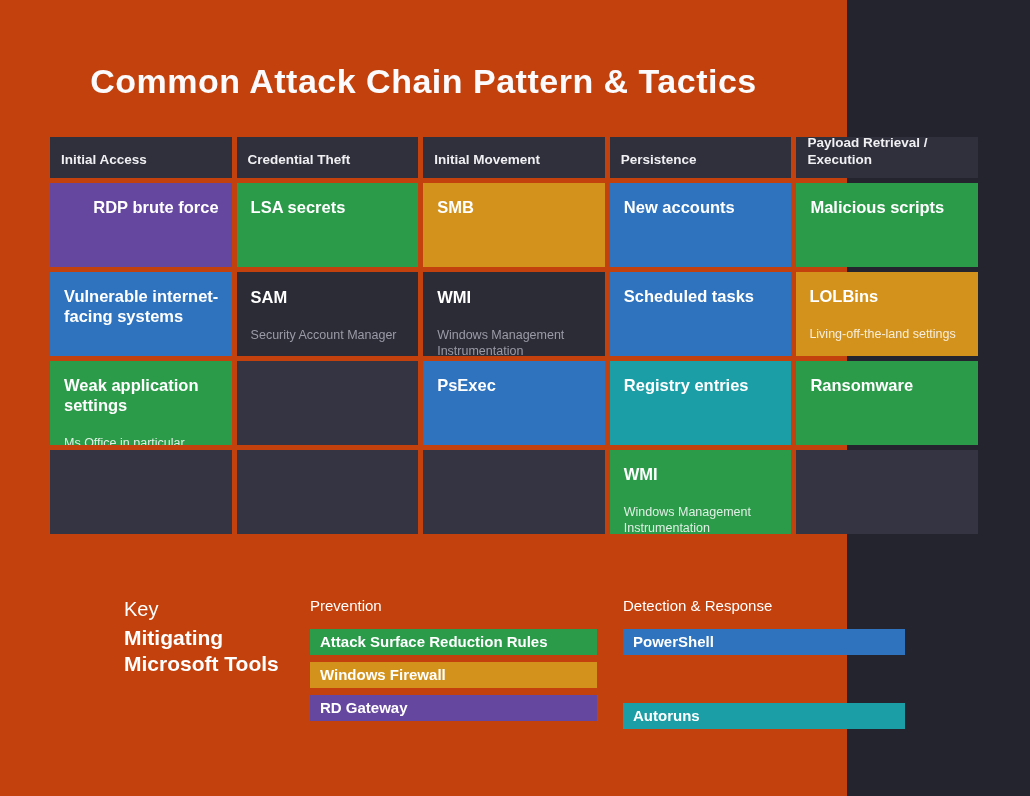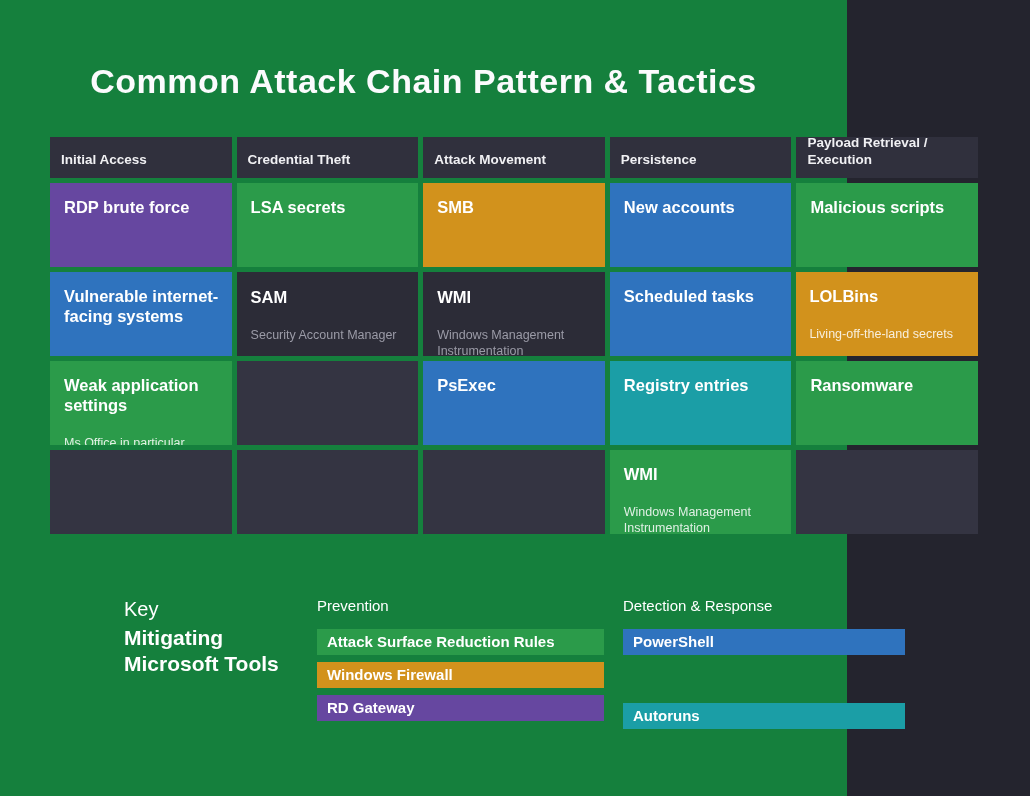--- a/index.html
+++ b/index.html
@@ -2,21 +2,21 @@
 <html><head>
 <meta charset="utf-8">
 <style>
   * { margin: 0; padding: 0; box-sizing: border-box; }
   html, body {
     width: 1030px; height: 796px;
     background: #24242e;
     font-family: "Liberation Sans", sans-serif;
     overflow: hidden;
   }
-  .canvas { position: relative; width: 847px; height: 796px; background: #15803d; }
+  .canvas { position: relative; width: 847px; height: 796px; background: #c2410c; }
 
   .page-title {
     position: absolute; top: 62px; left: 0; width: 100%;
     text-align: center;
     font-size: 34px; font-weight: 800; letter-spacing: 0.5px;
     color: #fbfbfd;
   }
 
   .grid {
     position: absolute; left: 50px; top: 137px; width: 928px;
@@ -57,21 +57,21 @@
   .cell.teal   { background: #1b9ea6; }
 
   .key-label-block {
     position: absolute; left: 124px; top: 597px; width: 180px;
     color: #ffffff;
   }
   .key-label { font-size: 20px; font-weight: 400; line-height: 1.25; }
   .key-title { margin-top: 3px; font-size: 21px; font-weight: 800; line-height: 1.22; }
 
   .key-group { position: absolute; top: 597px; }
-  .key-group.prevention { left: 317px; width: 287px; }
+  .key-group.prevention { left: 310px; width: 287px; }
   .key-group.detection  { left: 623px; width: 282px; }
   .key-group-header {
     color: #ffffff; font-size: 15px; font-weight: 400; line-height: 1.2;
     margin-bottom: 14px;
   }
   .key-bar {
     height: 26px; line-height: 26px;
     margin-bottom: 7px;
     padding: 0 10px;
     color: #ffffff; font-size: 15px; font-weight: 700;
@@ -92,30 +92,30 @@
 
   <div class="grid">
 
     <div class="col-header" style="grid-column:1; grid-row:1;">
       <span>Initial Access</span>
     </div>
     <div class="col-header" style="grid-column:2; grid-row:1;">
       <span>Credential Theft</span>
     </div>
     <div class="col-header" style="grid-column:3; grid-row:1;">
-      <span>Attack Movement</span>
+      <span>Initial Movement</span>
     </div>
     <div class="col-header" style="grid-column:4; grid-row:1;">
       <span>Persistence</span>
     </div>
     <div class="col-header" style="grid-column:5; grid-row:1;">
       <span>Payload Retrieval / Execution</span>
     </div>
 
-    <div class="cell purple" style="grid-column:1; grid-row:2;">
+    <div class="cell purple" style="grid-column:1; grid-row:2;text-align:right;">
       <span class="cell-title">RDP brute force</span>
     </div>
     <div class="cell blue" style="grid-column:1; grid-row:3;">
       <span class="cell-title">Vulnerable internet-facing systems</span>
     </div>
     <div class="cell green" style="grid-column:1; grid-row:4;">
       <span class="cell-title">Weak application settings</span>
       <span class="cell-subtitle">Ms Office in particular</span>
     </div>
     <div class="cell empty" style="grid-column:1; grid-row:5;"></div>
@@ -154,21 +154,21 @@
     <div class="cell green" style="grid-column:4; grid-row:5;">
       <span class="cell-title">WMI</span>
       <span class="cell-subtitle">Windows Management Instrumentation</span>
     </div>
 
     <div class="cell green" style="grid-column:5; grid-row:2;">
       <span class="cell-title">Malicious scripts</span>
     </div>
     <div class="cell orange" style="grid-column:5; grid-row:3;padding-left:13px;">
       <span class="cell-title">LOLBins</span>
-      <span class="cell-subtitle">Living-off-the-land secrets</span>
+      <span class="cell-subtitle">Living-off-the-land settings</span>
     </div>
     <div class="cell green" style="grid-column:5; grid-row:4;">
       <span class="cell-title">Ransomware</span>
     </div>
     <div class="cell empty" style="grid-column:5; grid-row:5;"></div>
 
   </div>
 
   <div class="key-label-block">
     <div class="key-label">Key</div>

